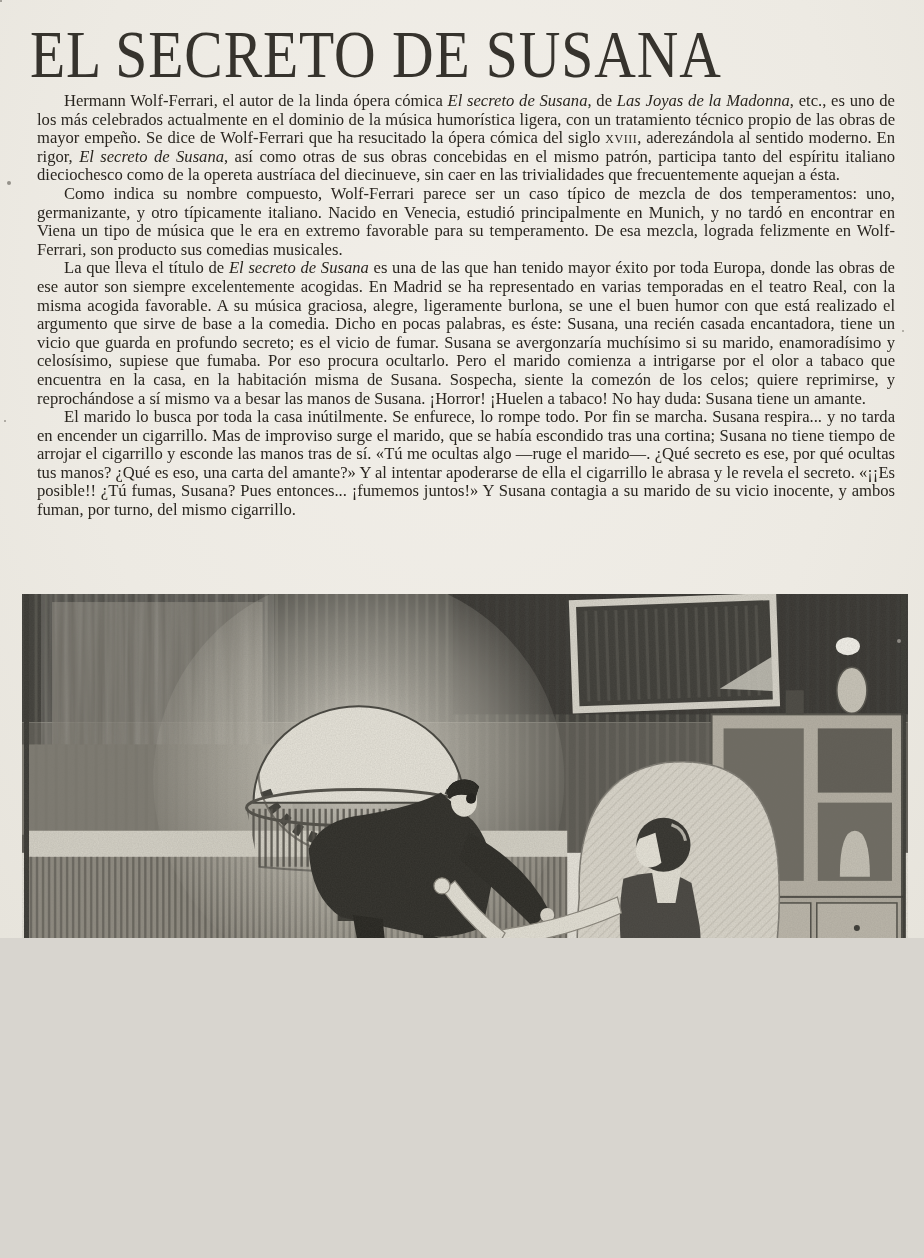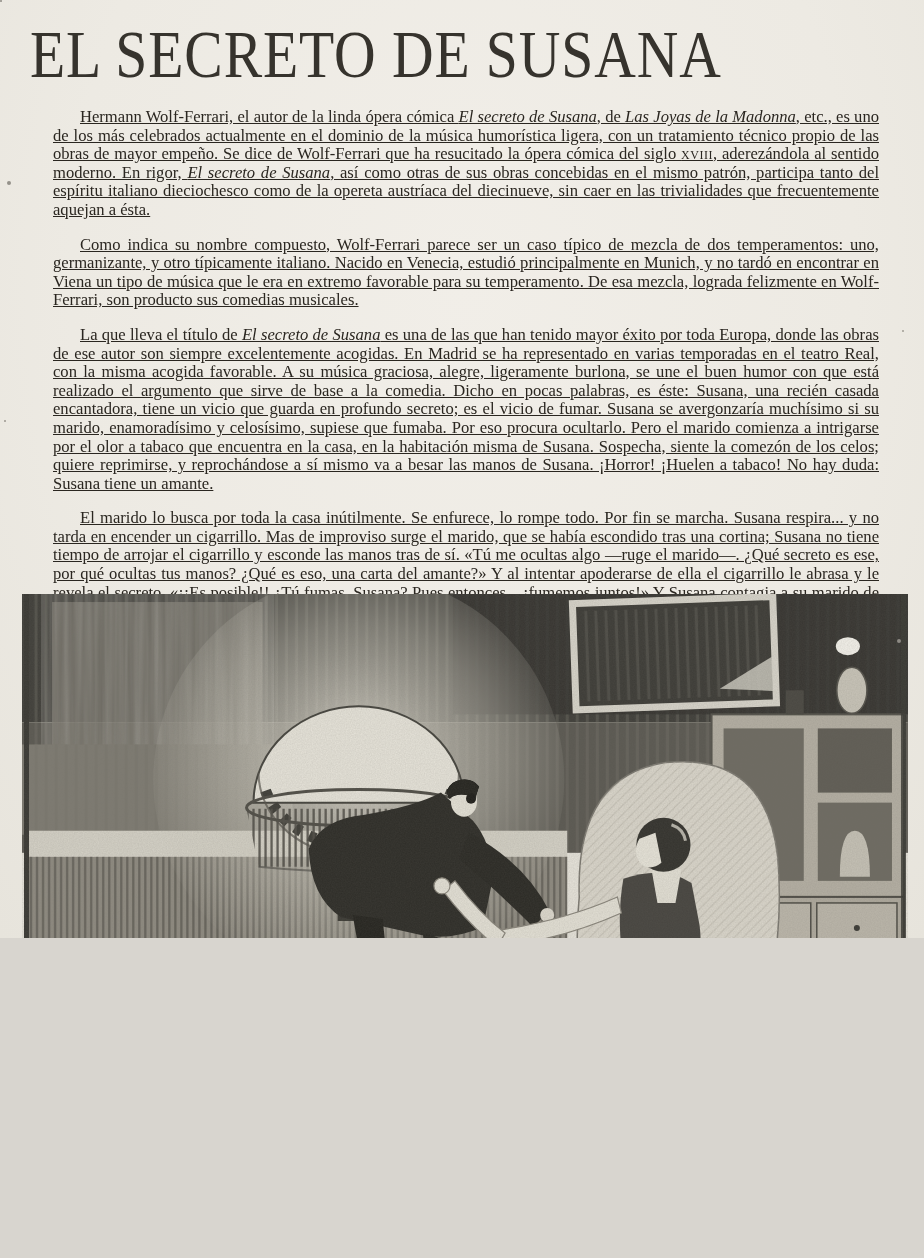--- a/index.html
+++ b/index.html
@@ -23,22 +23,22 @@
     transform:scaleX(.90) scaleY(1.06);transform-origin:left top;
   }
   .subt{
     position:absolute;right:2px;top:4px;width:222px;
     font-weight:bold;font-size:17.5px;line-height:1.55;color:#2e2b25;
   }
   .subt .l2{letter-spacing:1.5px;}
   
   .bodytext{position:absolute;top:92px;left:37px;width:858px;}
   .bodytext p{
-    margin:16px;text-indent:27px;text-align:justify;
-    font-size:16.6px;line-height:18.6px;color:#2a2620;text-decoration:underline;
+    margin:0;text-indent:27px;text-align:justify;
+    font-size:16.6px;line-height:18.6px;color:#2a2620;
   }
   .it{font-style:italic;}
   .sc{font-variant:small-caps;letter-spacing:.5px;}
   
   .fig{position:absolute;top:594px;left:22px;width:886px;height:652px;margin:0;}
   .fig svg{display:block;width:100%;height:100%;}
   .sig{
     position:absolute;left:12px;bottom:6px;
     font-family:"Liberation Sans", sans-serif;font-weight:bold;
     font-size:15px;letter-spacing:4px;color:#565450;

